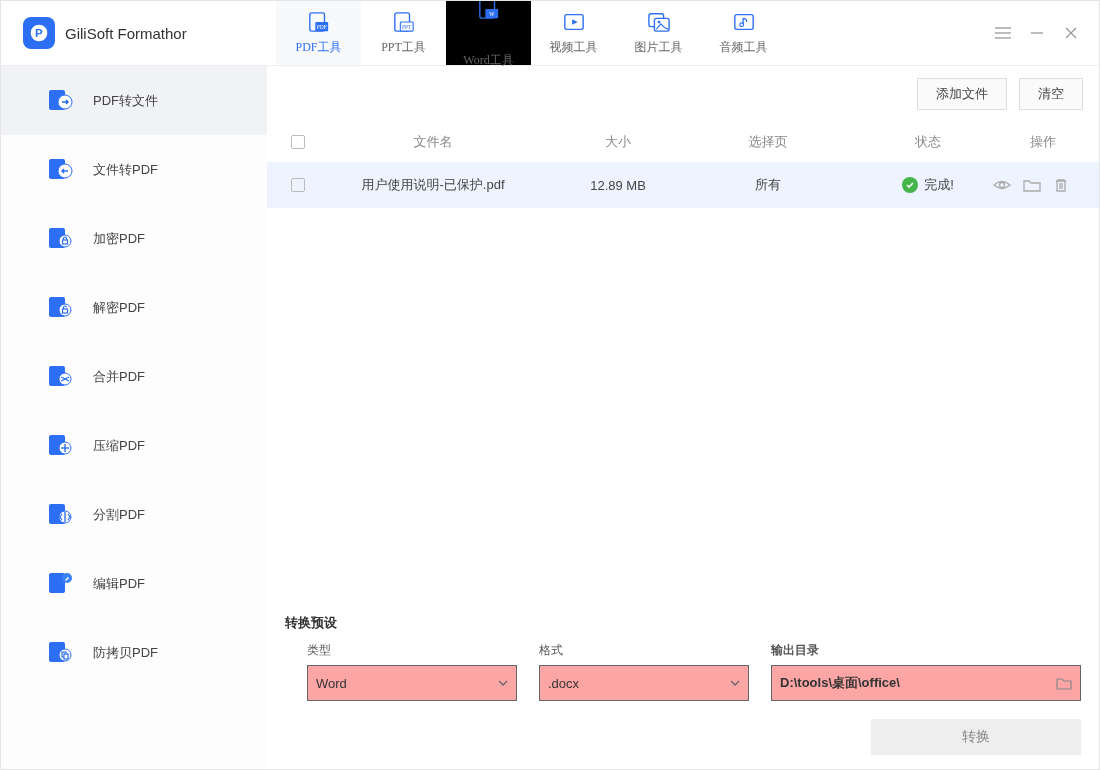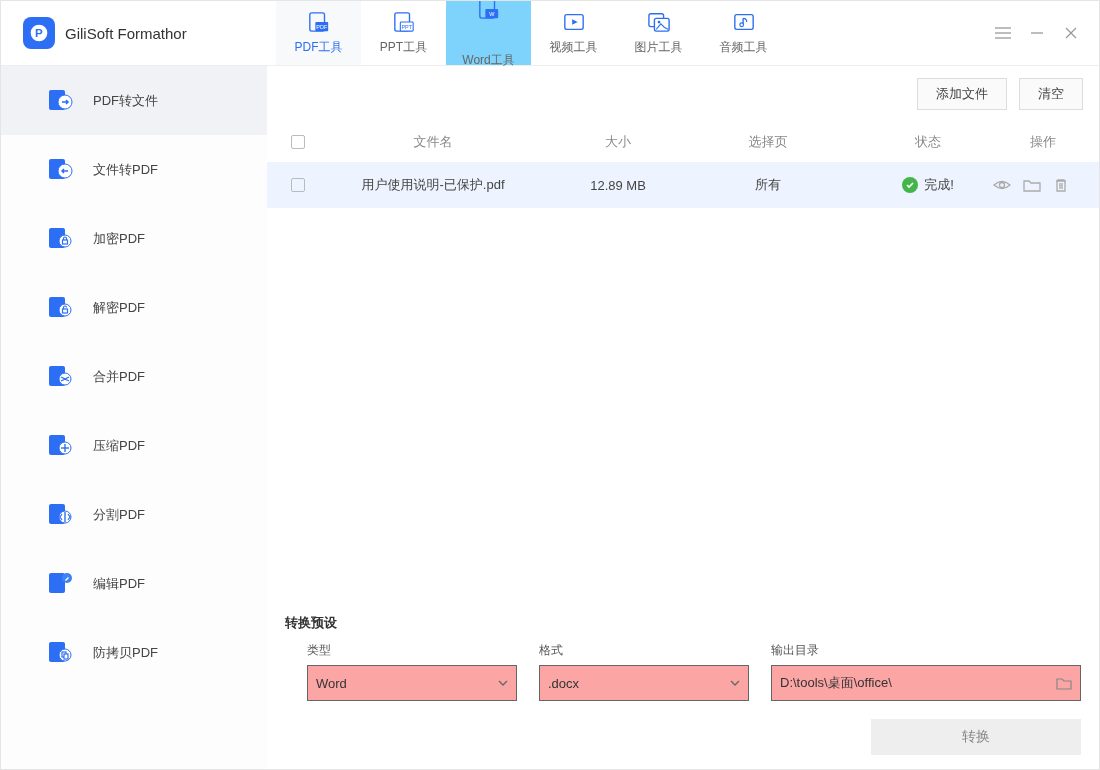--- a/index.html
+++ b/index.html
@@ -32,23 +32,24 @@
       border-radius: 8px;
       display: flex; align-items: center; justify-content: center;
     }
     .logo-text { font-size: 15px; color: #333; font-weight: 500; }
     .top-tabs { display: flex; flex: 1; }
     .top-tab {
       width: 85px;
       display: flex; flex-direction: column; align-items: center; justify-content: center;
       gap: 6px; cursor: pointer;
       color: #666;
+      font-family: Liberation Serif, serif;
     }
     .top-tab.active { background: #f8f9fb; color: #2d6ff4; }
-    .top-tab.sub { background: #7dd3fc; gap: 32px; }
+    .top-tab.sub { background: #000000; gap: 32px; }
     .top-tab-label { font-size: 12px; }
     .top-tab-icon { width: 26px; height: 22px; }
     .win-controls {
       display: flex; align-items: center; gap: 18px;
       padding-right: 20px; margin-left: auto;
       color: #888;
     }
     .win-btn { cursor: pointer; width: 16px; height: 16px; display:flex;align-items:center;justify-content:center;}
     .body { display: flex; height: calc(100% - 65px); }
     .sidebar { width: 275px; background: #fdfdfd; }
@@ -89,21 +90,21 @@
     .row-actions .ico { cursor: pointer; width:16px;height:16px;}
     .footer {
       margin-top: auto; padding: 18px 18px 14px 18px;
       display: flex; flex-direction: column; gap: 10px;
     }
     .footer-title { font-size: 13px; color: #333; font-weight: 600; }
     .preset-row { display: flex; gap: 22px; margin-left: 22px; }
     .preset-col { display: flex; flex-direction: column; gap: 6px; }
     .preset-col.w1 { width: 210px; }
     .preset-col.w2 { width: 210px; }
-    .preset-col.w3 { width: 310px; }
+    .preset-col.w3 { width: 310px; font-weight: bold; }
     .preset-label { font-size: 12px; color: #555; }
     .select, .path-box {
       height: 36px; border: 1px solid #666; display: flex; align-items: center;
       padding: 0 8px; font-size: 13px; background: #fca5a5; cursor: pointer;
       justify-content: space-between;
     }
     .select .chev, .path-box .fold { color: #888; }
     .convert-btn {
       align-self: flex-end; margin-top: 8px;
       height: 36px; width: 210px; background: #eee; color: #888;

